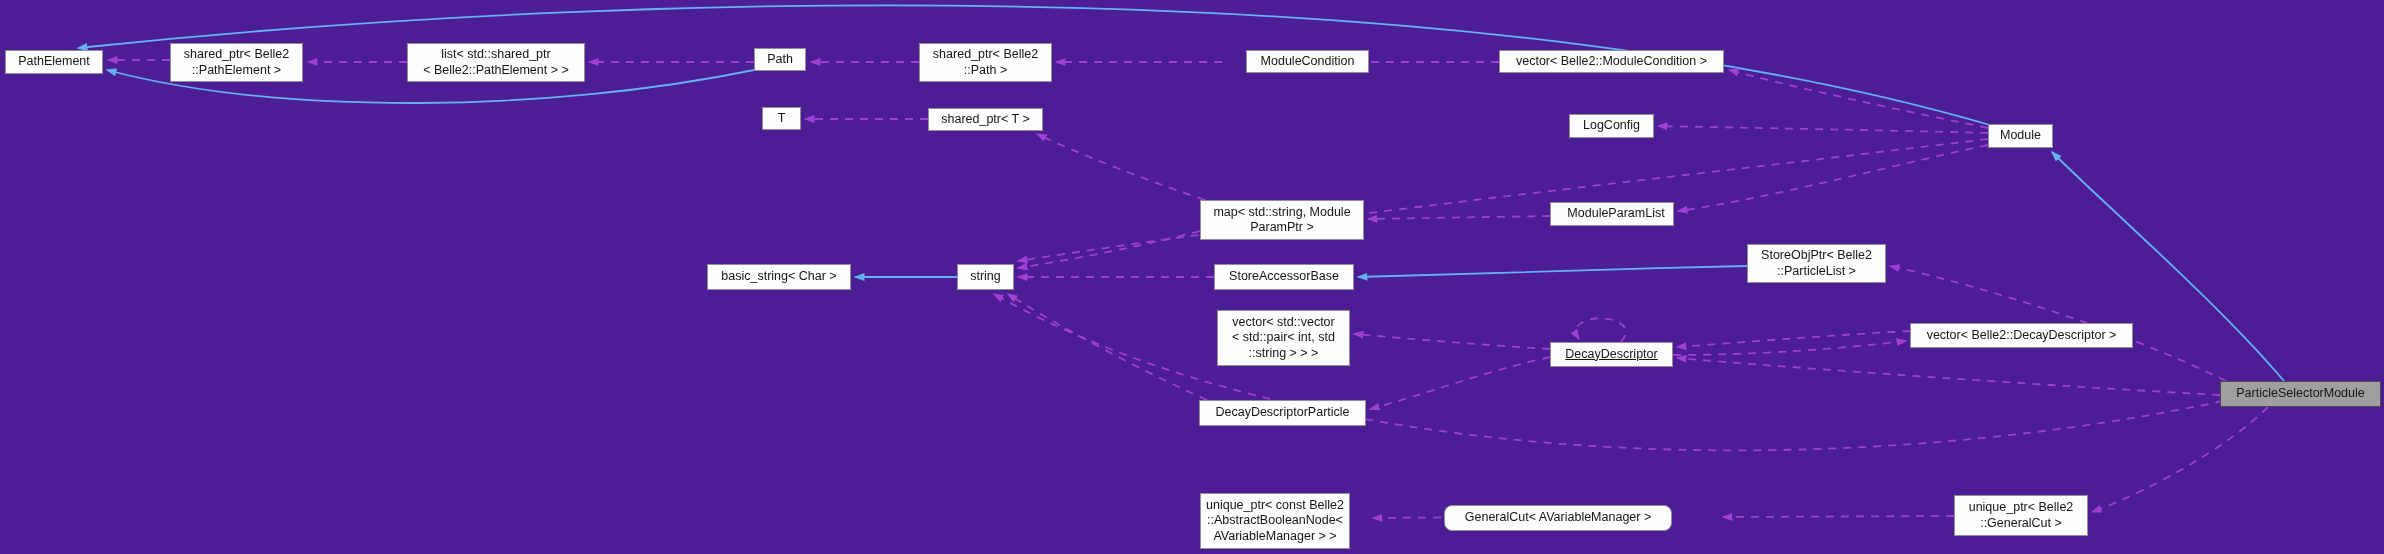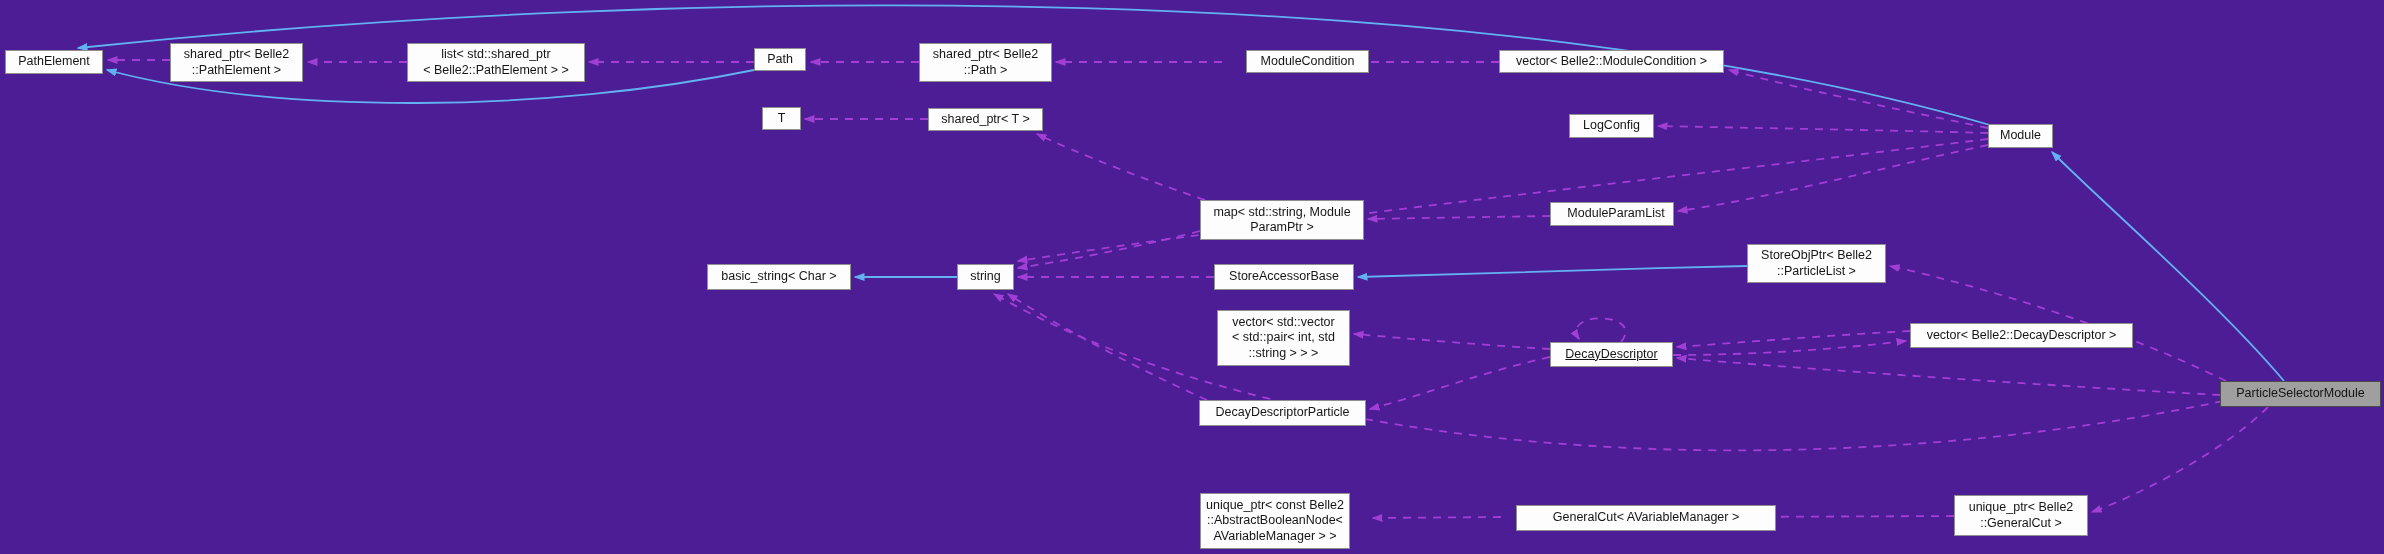--- a/index.html
+++ b/index.html
@@ -106,17 +106,17 @@
       <div class="node" style="left: 1217px; top: 310px; width: 133px; height: 56px;">vector&lt; std::vector
 &lt; std::pair&lt; int, std
 ::string &gt; &gt; &gt;</div>
       <div class="node" style="left: 1199px; top: 400px; width: 167px; height: 26px;">DecayDescriptorParticle</div>
       <div class="node" style="left: 1550px; top: 342px; width: 123px; height: 25px; text-decoration: underline;">DecayDescriptor</div>
       <div class="node" style="left: 1910px; top: 323px; width: 223px; height: 25px;">vector&lt; Belle2::DecayDescriptor &gt;</div>
       <div class="node current" style="left: 2220px; top: 381px; width: 161px; height: 26px;">ParticleSelectorModule</div>
       <div class="node" style="left: 1200px; top: 493px; width: 150px; height: 56px;">unique_ptr&lt; const Belle2
 ::AbstractBooleanNode&lt;
 AVariableManager &gt; &gt;</div>
-      <div class="node" style="left: 1516px; top: 505px; width: 260px; height: 26px;">GeneralCut&lt; AVariableManager &gt;</div>
+      <div class="node" style="left: 1444px; top: 505px; width: 228px; height: 26px; border-radius: 8px;">GeneralCut&lt; AVariableManager &gt;</div>
       <div class="node" style="left: 1954px; top: 495px; width: 134px; height: 41px;">unique_ptr&lt; Belle2
 ::GeneralCut &gt;</div>
     </div>
 </div>
 
 </body></html>

